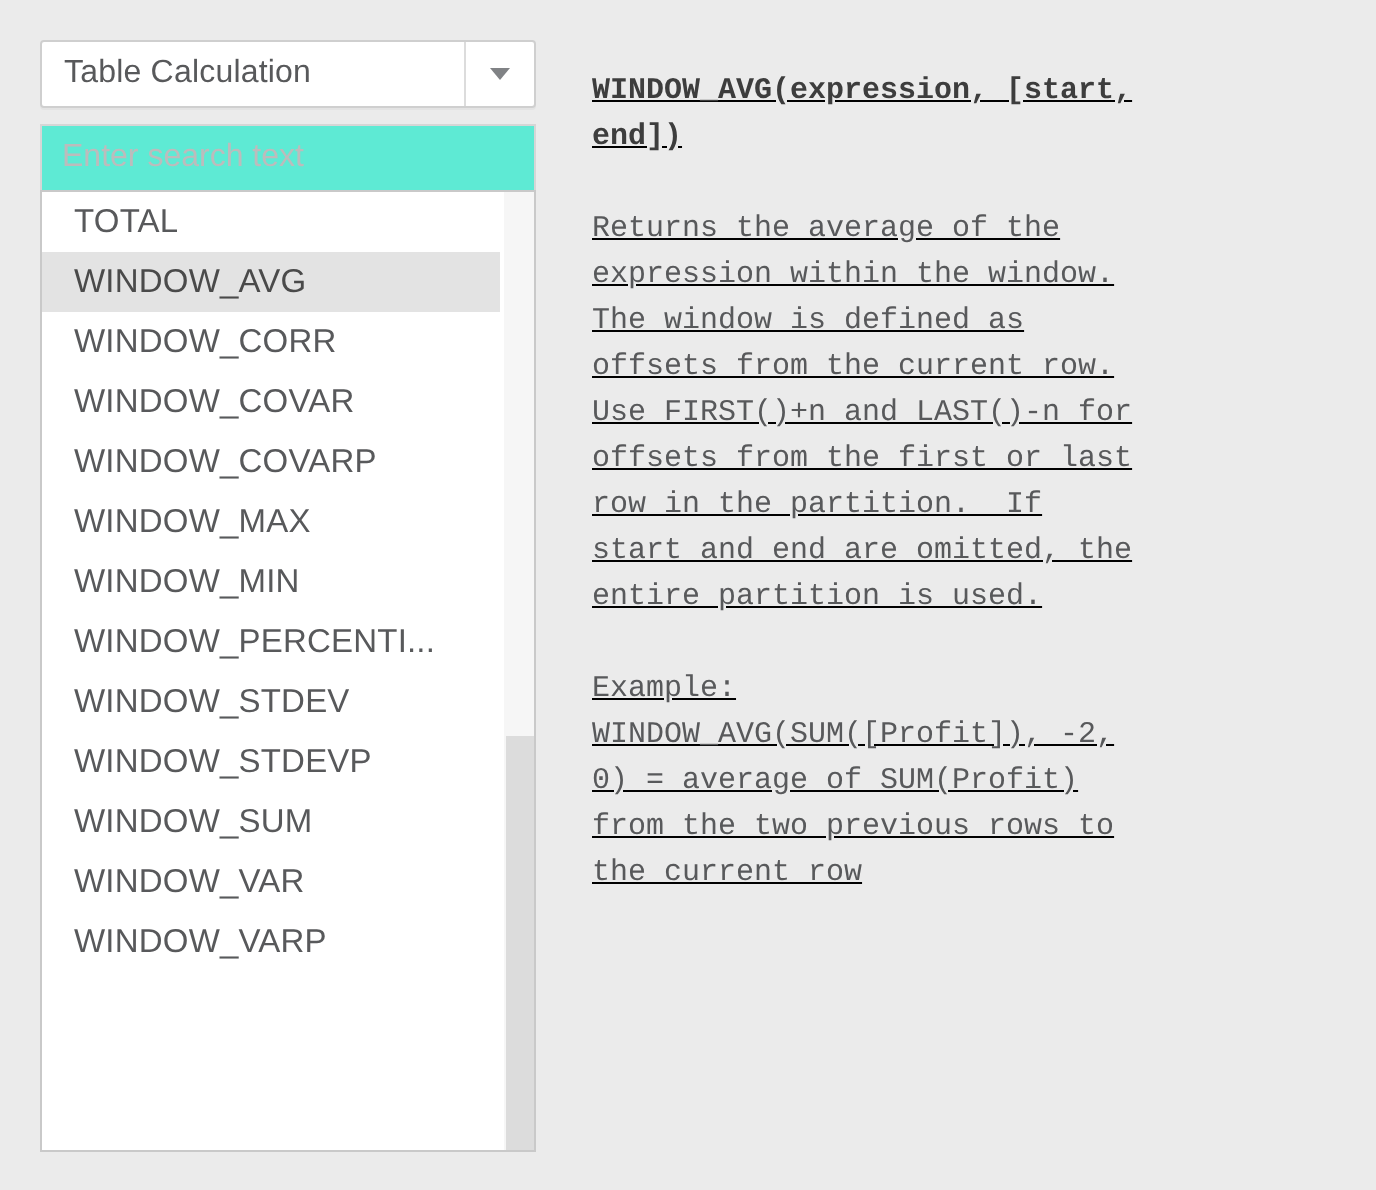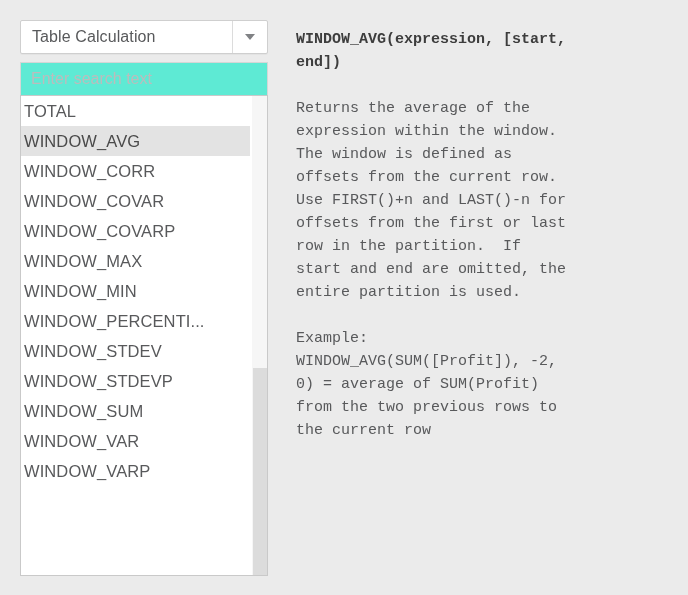--- a/index.html
+++ b/index.html
@@ -106,21 +106,21 @@
     left: 0;
     top: 0;
     right: 17px;
     bottom: 0;
     overflow: hidden;
   }
   .list-item {
     box-sizing: border-box;
     height: 30px;
     line-height: 30px;
-    padding-left: 3px;
+    padding-left: 16px;
     font-size: 16.5px;
     color: #58595b;
     white-space: nowrap;
     overflow: hidden;
     letter-spacing: 0.1px;
   }
   .list-item.selected {
     background: #e3e3e3;
     color: #4a4a4a;
   }
@@ -142,22 +142,23 @@
     right: 0;
     top: 272px;
     bottom: 0;
     background: #dcdcdc;
   }
 
   
   #doc-panel {
     position: absolute;
     left: 296px;
-    top: 28px;
+    top: 34px;
     width: 384px;
+    text-decoration: underline;
   }
   #doc-signature {
     font-family: "Liberation Mono", "DejaVu Sans Mono", monospace;
     font-size: 15px;
     line-height: 23px;
     font-weight: bold;
     color: #3d3d3d;
     white-space: pre-wrap;
     margin: 0;
   }

